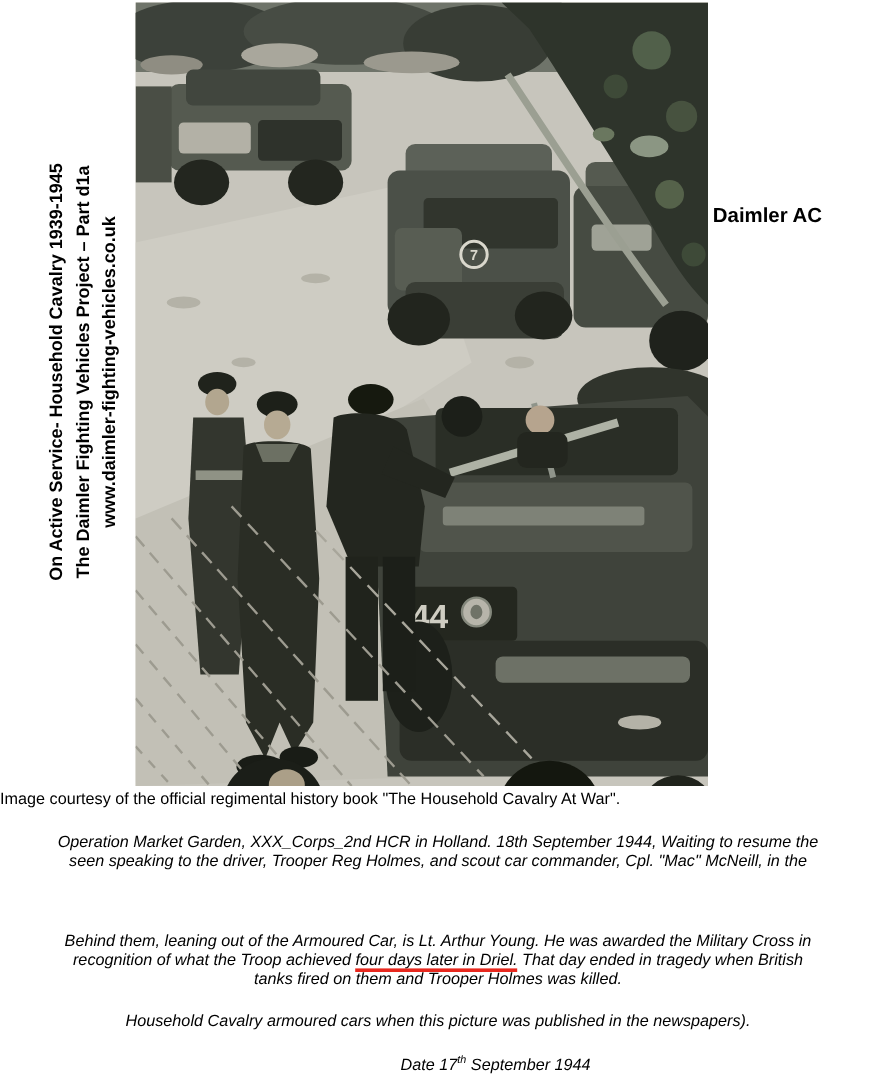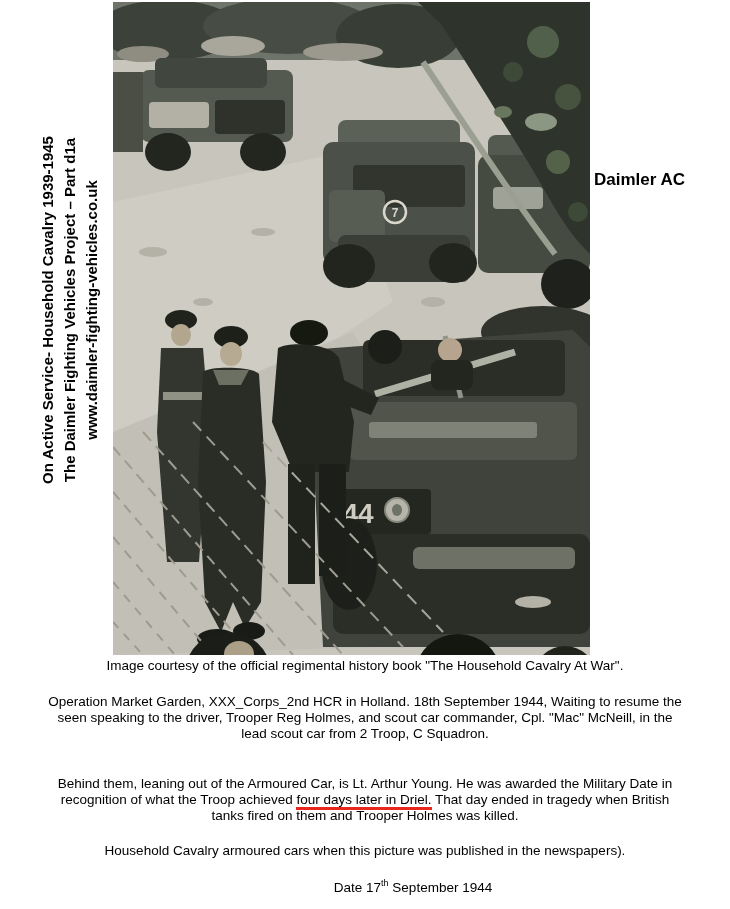--- a/index.html
+++ b/index.html
@@ -40,31 +40,31 @@
     top: 170px;
     font-size: 17px;
     font-weight: bold;
     text-align: right;
   }
   .caption {
     position: absolute;
     left: 0;
     top: 658px;
     width: 730px;
-    text-align: center;
     font-size: 13.5px;
     line-height: 16px;
   }
   .bodyblock {
     position: absolute;
     left: 0;
     width: 730px;
     text-align: center;
     font-size: 13.5px;
     line-height: 16px;
+    font-style: italic;
   }
   .p1 { top: 694px; }
   .p2 { top: 776px; }
   .p3 { top: 843px; }
   .dateline { top: 875px; margin-left: 48px; }
   .red-underline {
     border-bottom: 3px solid #e8281e;
     padding-bottom: 0px;
   }
   sup { font-size: 9px; }
@@ -201,25 +201,24 @@
     </svg>
   </div>
 
   <div class="photo-label">Daimler AC</div>
 
   <div class="caption">Image courtesy of the official regimental history book "The Household Cavalry At War".</div>
 
   <div class="bodyblock p1">
     <div>Operation Market Garden, XXX_Corps_2nd HCR in Holland. 18th September 1944, Waiting to resume the</div>
     <div>seen speaking to the driver, Trooper Reg Holmes, and scout car commander, Cpl. "Mac" McNeill, in the</div>
-    <div>lead scout car from 2 Troop, C Squadron.</div>
   </div>
 
   <div class="bodyblock p2">
-    <div>Behind them, leaning out of the Armoured Car, is Lt. Arthur Young. He was awarded the Military Date in</div>
+    <div>Behind them, leaning out of the Armoured Car, is Lt. Arthur Young. He was awarded the Military Cross in</div>
     <div><span>recognition of what the Troop achieved </span><span class="red-underline" style="border-bottom-color: rgb(232, 40, 30);">four days later in Driel.</span><span> That day ended in tragedy when British</span></div>
     <div>tanks fired on them and Trooper Holmes was killed.</div>
   </div>
 
   <div class="bodyblock p3">
     <div>Household Cavalry armoured cars when this picture was published in the newspapers).</div>
   </div>
 
   <div class="bodyblock dateline">
     <span>Date 17</span><sup>th</sup><span> September 1944</span>

